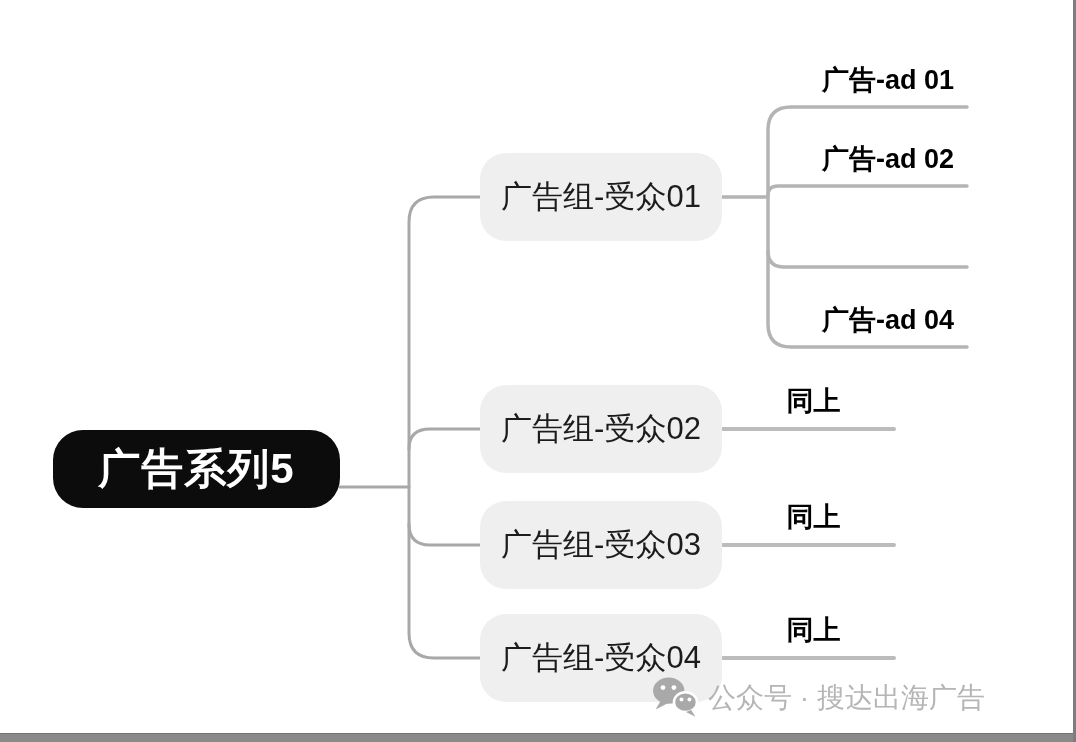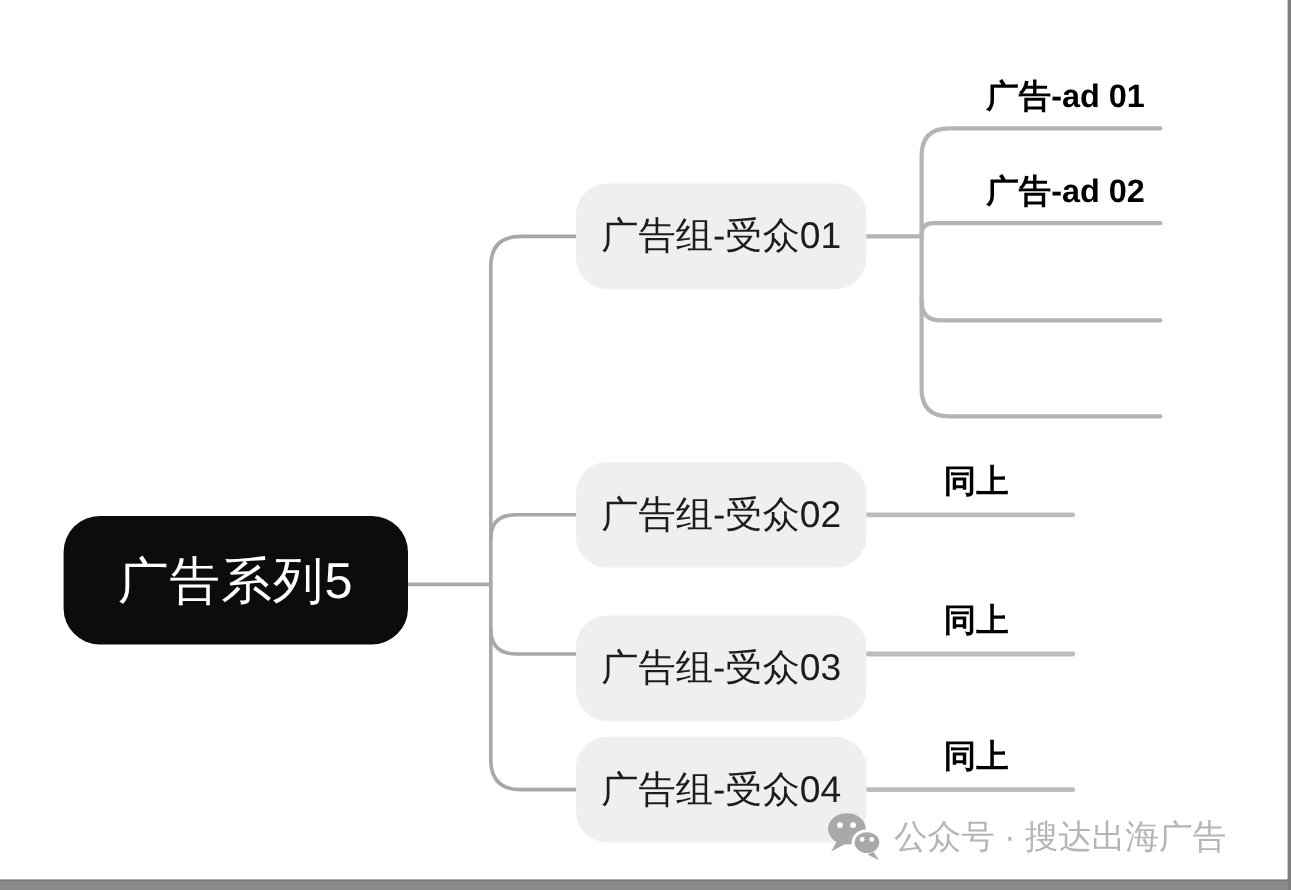--- a/index.html
+++ b/index.html
@@ -26,42 +26,42 @@
     display: flex;
     align-items: center;
     justify-content: center;
     text-align: center;
     cursor: default;
     white-space: nowrap;
   }
 
   .root-node {
     left: 53px; top: 430px;
-    width: 287px; height: 107px;
+    width: 287px; height: 78px;
     background: #0c0c0c;
     color: #ffffff;
     border-radius: 30px;
     font-size: 42px;
-    font-weight: 400;
+    font-weight: 700;
     letter-spacing: 1px;
   }
 
   .topic-node {
     left: 480px;
     width: 242px; height: 88px;
     background: #efefef;
     color: #1c1c1c;
     border-radius: 26px;
     font-size: 31px;
     font-weight: 400;
   }
 
   .topic-01 { top: 153px; }
   .topic-02 { top: 385px; }
-  .topic-03 { top: 501px; margin-top: 12px; }
+  .topic-03 { top: 501px; }
   .topic-04 { top: 614px; }
 
   .leaf-label {
     position: absolute;
     color: #000000;
     font-size: 27px;
     font-weight: 700;
     text-align: center;
     line-height: 36px;
     white-space: nowrap;
@@ -73,21 +73,21 @@
   .ad-3 { top: 222px; }
   .ad-4 { top: 302px; }
 
   .same-label { left: 741px; width: 145px; }
   .same-2 { top: 383px; }
   .same-3 { top: 499px; }
   .same-4 { top: 612px; }
 
   .watermark {
     position: absolute;
-    left: 689px; top: 677px;
+    left: 652px; top: 677px;
     display: flex;
     align-items: center;
     gap: 10px;
     color: #b5b5b5;
     font-size: 28px;
     font-weight: 400;
     white-space: nowrap;
   }
   .watermark .wm-icon { width: 46px; height: 42px; flex: 0 0 auto; }
 
@@ -136,20 +136,21 @@
 
   <div class="node root-node">广告系列5</div>
 
   <div class="node topic-node topic-01">广告组-受众01</div>
   <div class="node topic-node topic-02">广告组-受众02</div>
   <div class="node topic-node topic-03">广告组-受众03</div>
   <div class="node topic-node topic-04">广告组-受众04</div>
 
   <div class="leaf-label ad-label ad-1">广告-ad 01</div>
   <div class="leaf-label ad-label ad-2">广告-ad 02</div>
+  <div class="leaf-label ad-label ad-4">广告-ad 04</div>
 
   <div class="leaf-label same-label same-2">同上</div>
   <div class="leaf-label same-label same-3">同上</div>
   <div class="leaf-label same-label same-4">同上</div>
 
   <div class="watermark">
     <svg class="wm-icon" viewBox="0 0 44 40" xmlns="http://www.w3.org/2000/svg">
       <g fill="#a9a9a9">
         <ellipse cx="16" cy="13" rx="15" ry="12.5"></ellipse>
         <path d="M8 23 L3.5 31 L15 25 Z"></path>

